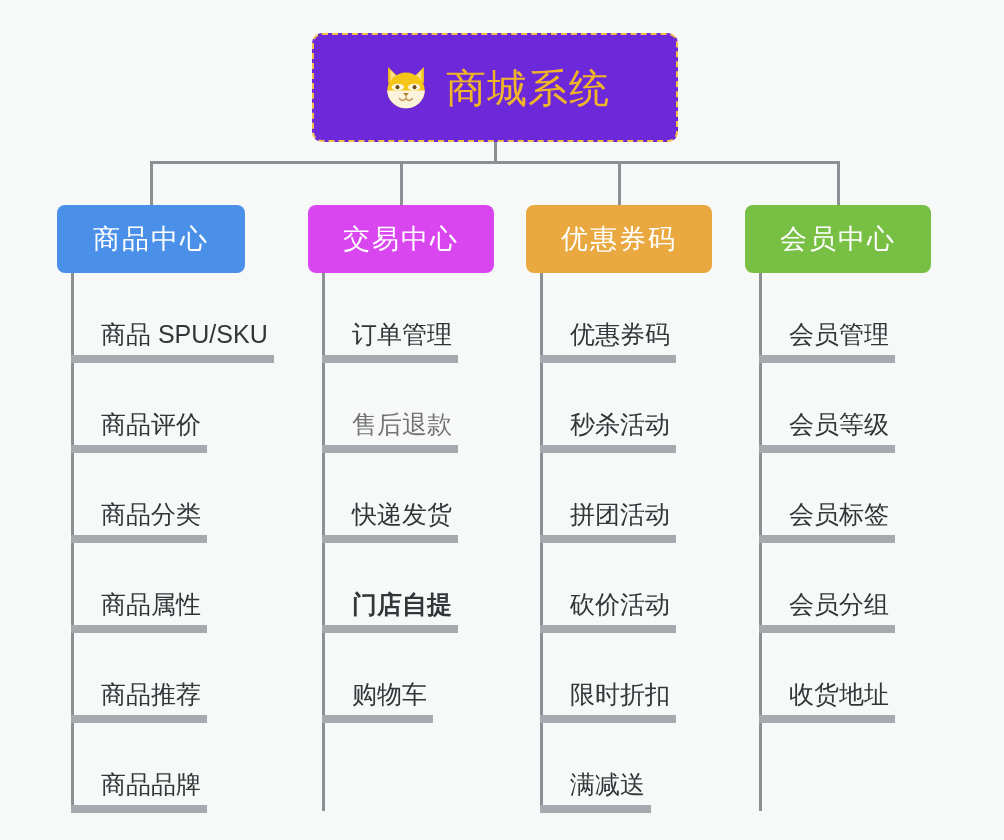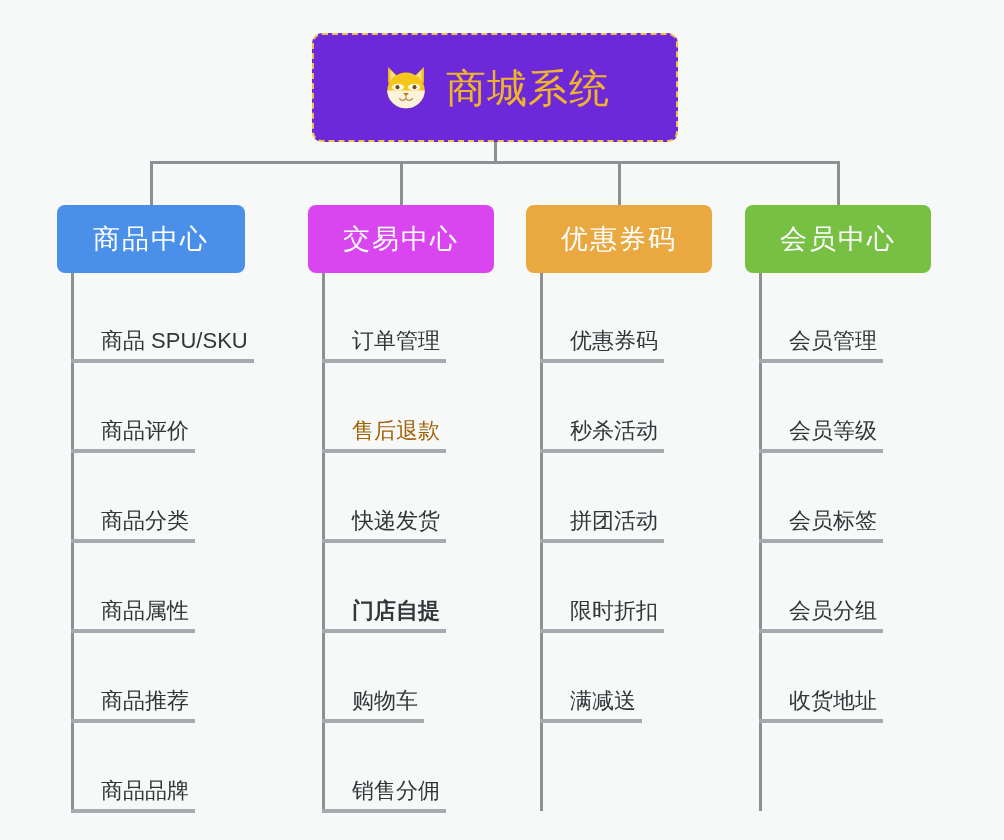--- a/index.html
+++ b/index.html
@@ -104,22 +104,22 @@
   }
   .leaf {
     height: 90px;
     box-sizing: border-box;
     display: flex;
     align-items: flex-end;
   }
   .leaf-label {
     display: inline-block;
     padding: 0 6px 6px 30px;
-    border-bottom: 4px solid #eab308;
-    font-size: 22px;
+    border-bottom: 8px solid #eab308;
+    font-size: 25px;
     line-height: 1.15;
     color: #333639;
     white-space: nowrap;
   }
 </style>
 </head>
 <body style="background: rgb(247, 248, 248);">
 
 <div id="mindmap">
 
@@ -182,53 +182,53 @@
   <div class="branch" style="left:308px; width:186px;">
     <div class="branch-header" style="width: 186px; background-color: #d946ef;">
       <span>交易中心</span>
     </div>
     <div class="branch-spine" style="height: 538px; background: rgb(140, 143, 148);"></div>
     <div class="leaf-list">
       <div class="leaf">
           <span class="leaf-label" style="color: rgb(51, 54, 57); border-bottom-color: rgb(166, 169, 173);">订单管理</span>
         </div>
       <div class="leaf">
-          <span class="leaf-label" style="color: #a16207; border-bottom-color: rgb(166, 169, 173);">售后退款</span>
+          <span class="leaf-label" style="color: #737373; border-bottom-color: rgb(166, 169, 173);">售后退款</span>
         </div>
       <div class="leaf">
           <span class="leaf-label" style="color: rgb(51, 54, 57); border-bottom-color: rgb(166, 169, 173);">快递发货</span>
         </div>
       <div class="leaf">
           <span class="leaf-label" style="color: rgb(51, 54, 57); border-bottom-color: rgb(166, 169, 173); font-weight: bold;">门店自提</span>
         </div>
       <div class="leaf">
           <span class="leaf-label" style="color: rgb(51, 54, 57); border-bottom-color: rgb(166, 169, 173);">购物车</span>
-        </div>
-      <div class="leaf">
-          <span class="leaf-label" style="color: rgb(51, 54, 57); border-bottom-color: rgb(166, 169, 173);">销售分佣</span>
         </div>
     </div>
   </div>
 
   <div class="branch" style="left:526px; width:186px;">
     <div class="branch-header" style="width: 186px; background-color: rgb(234, 169, 64);">
       <span>优惠券码</span>
     </div>
     <div class="branch-spine" style="height: 538px; background: rgb(140, 143, 148);"></div>
     <div class="leaf-list">
       <div class="leaf">
           <span class="leaf-label" style="color: rgb(51, 54, 57); border-bottom-color: rgb(166, 169, 173);">优惠券码</span>
         </div>
       <div class="leaf">
           <span class="leaf-label" style="color: rgb(51, 54, 57); border-bottom-color: rgb(166, 169, 173);">秒杀活动</span>
         </div>
       <div class="leaf">
           <span class="leaf-label" style="color: rgb(51, 54, 57); border-bottom-color: rgb(166, 169, 173);">拼团活动</span>
         </div>
       <div class="leaf">
+          <span class="leaf-label" style="color: rgb(51, 54, 57); border-bottom-color: rgb(166, 169, 173);">砍价活动</span>
+        </div>
+      <div class="leaf">
           <span class="leaf-label" style="color: rgb(51, 54, 57); border-bottom-color: rgb(166, 169, 173);">限时折扣</span>
         </div>
       <div class="leaf">
           <span class="leaf-label" style="color: rgb(51, 54, 57); border-bottom-color: rgb(166, 169, 173);">满减送</span>
         </div>
     </div>
   </div>
 
   <div class="branch" style="left:745px; width:158px;">
     <div class="branch-header" style="width: 186px; background-color: rgb(119, 192, 68);">

